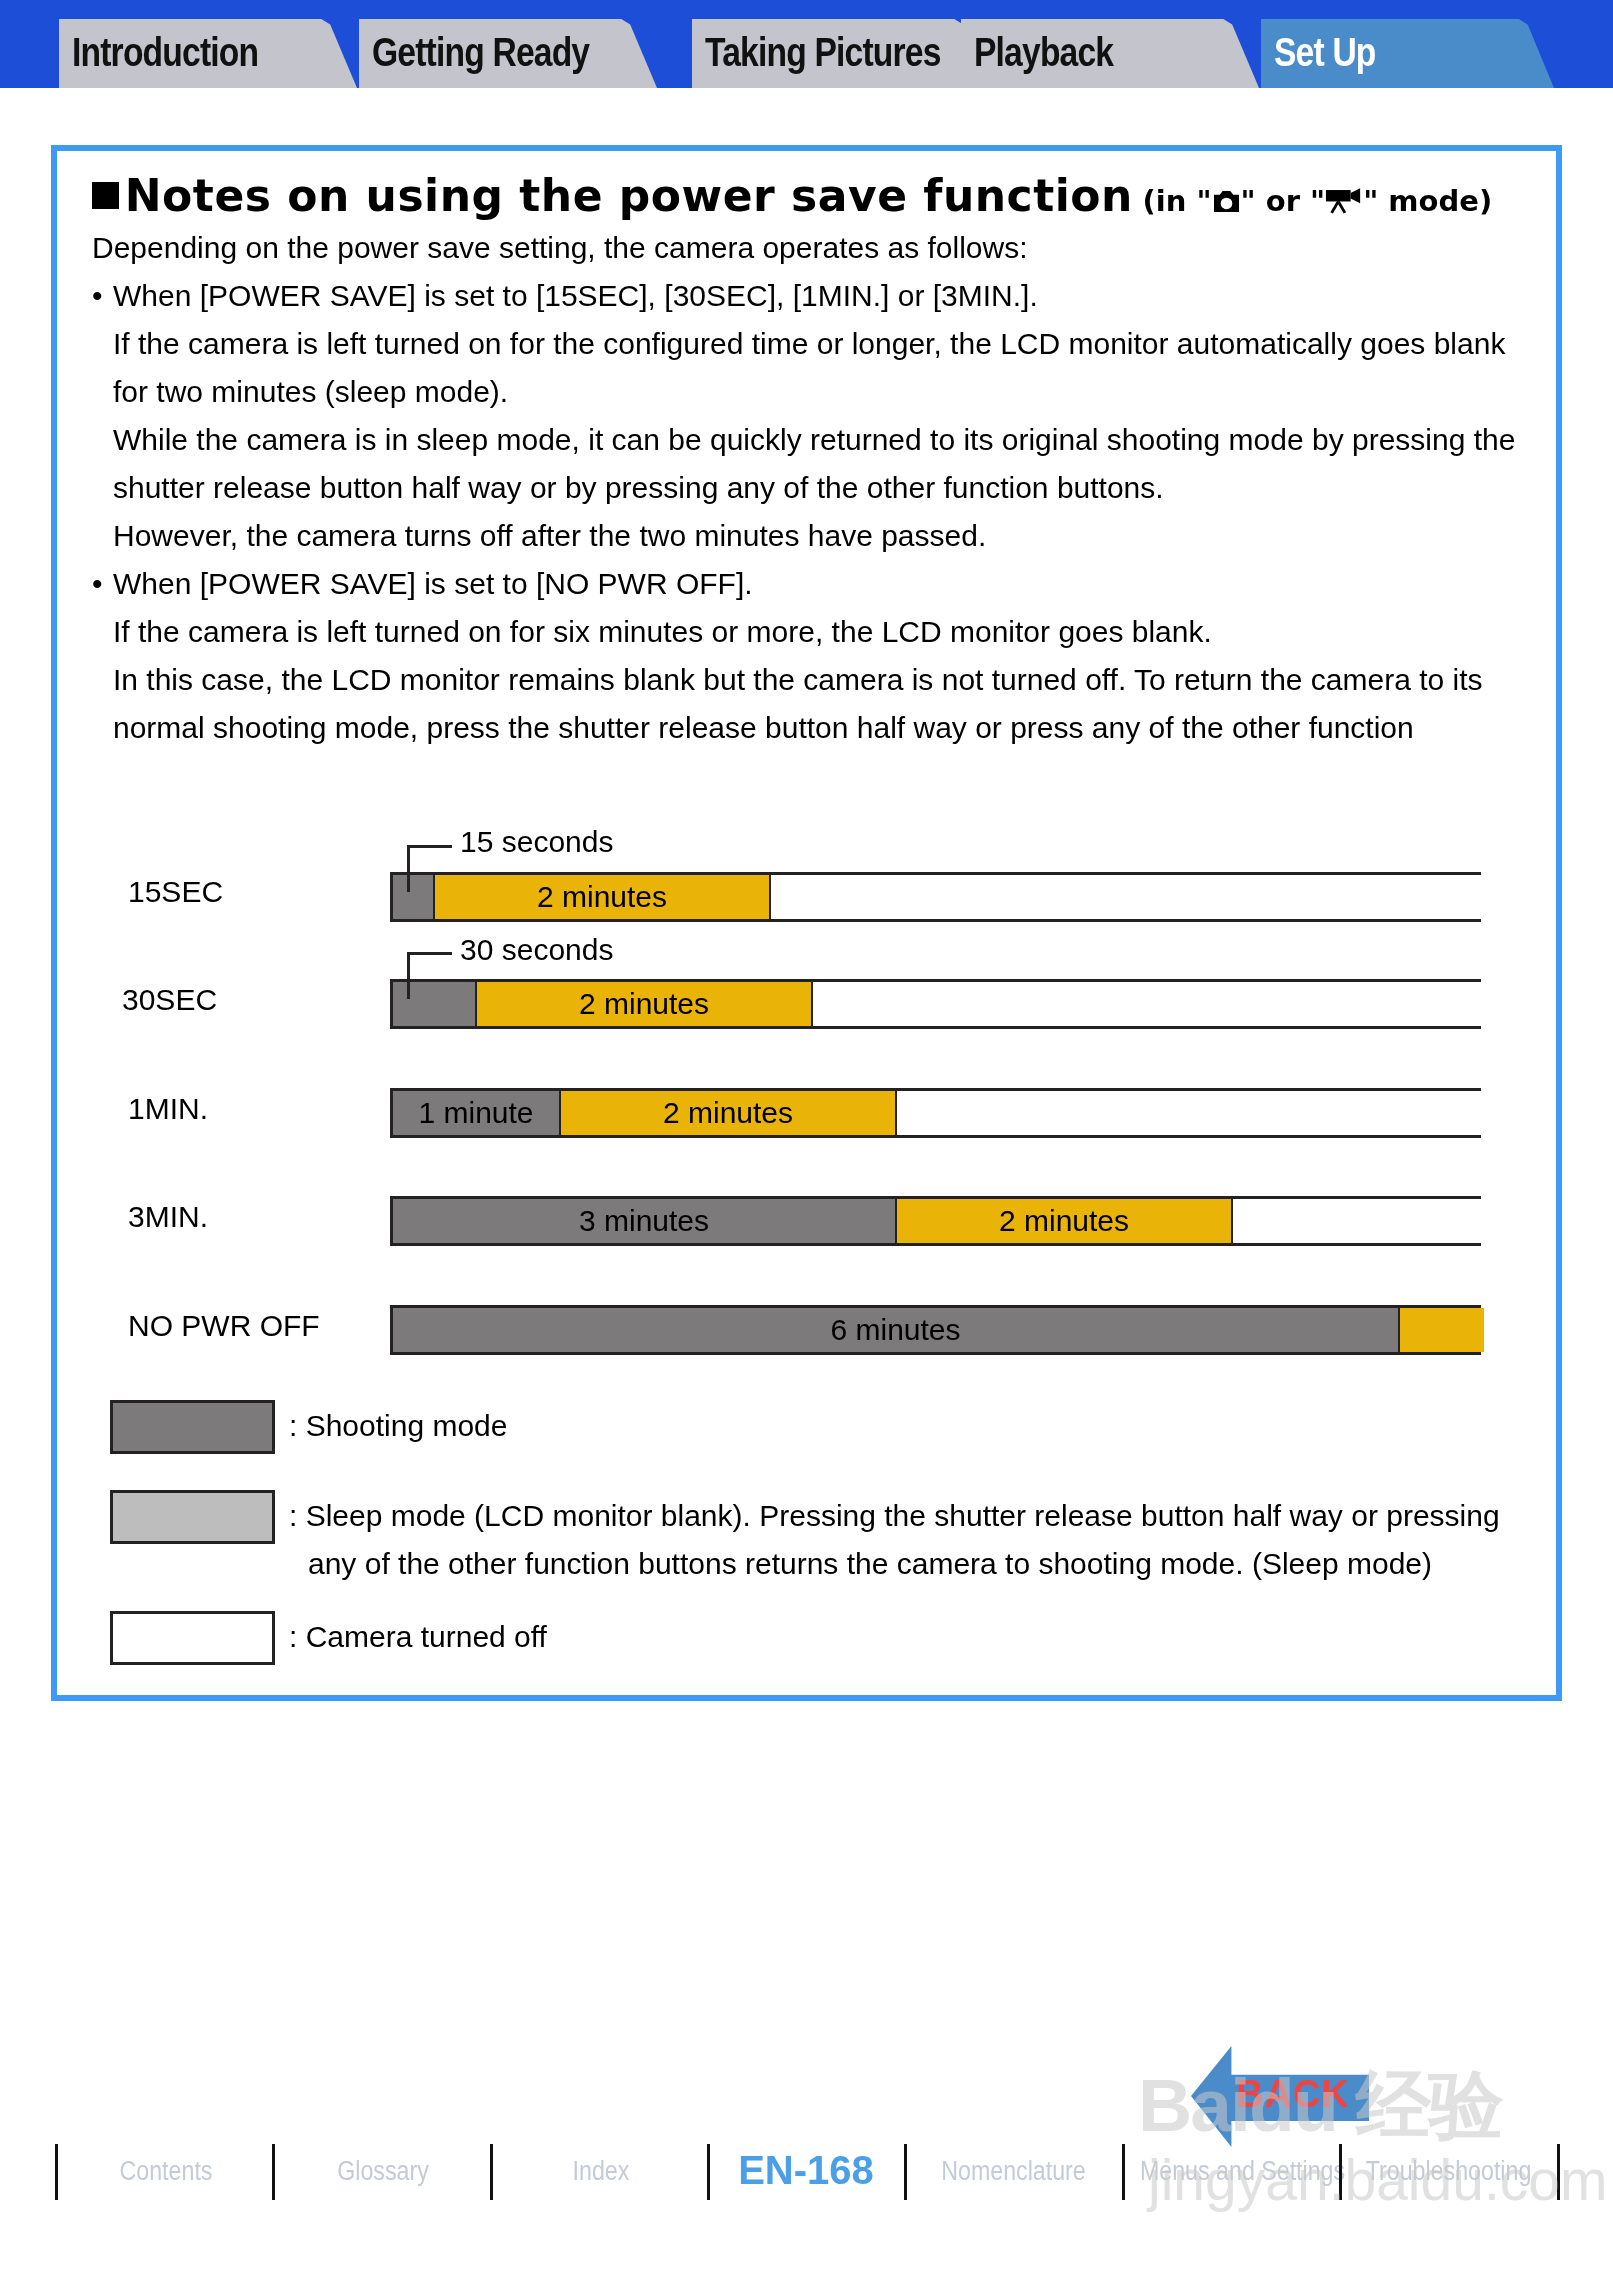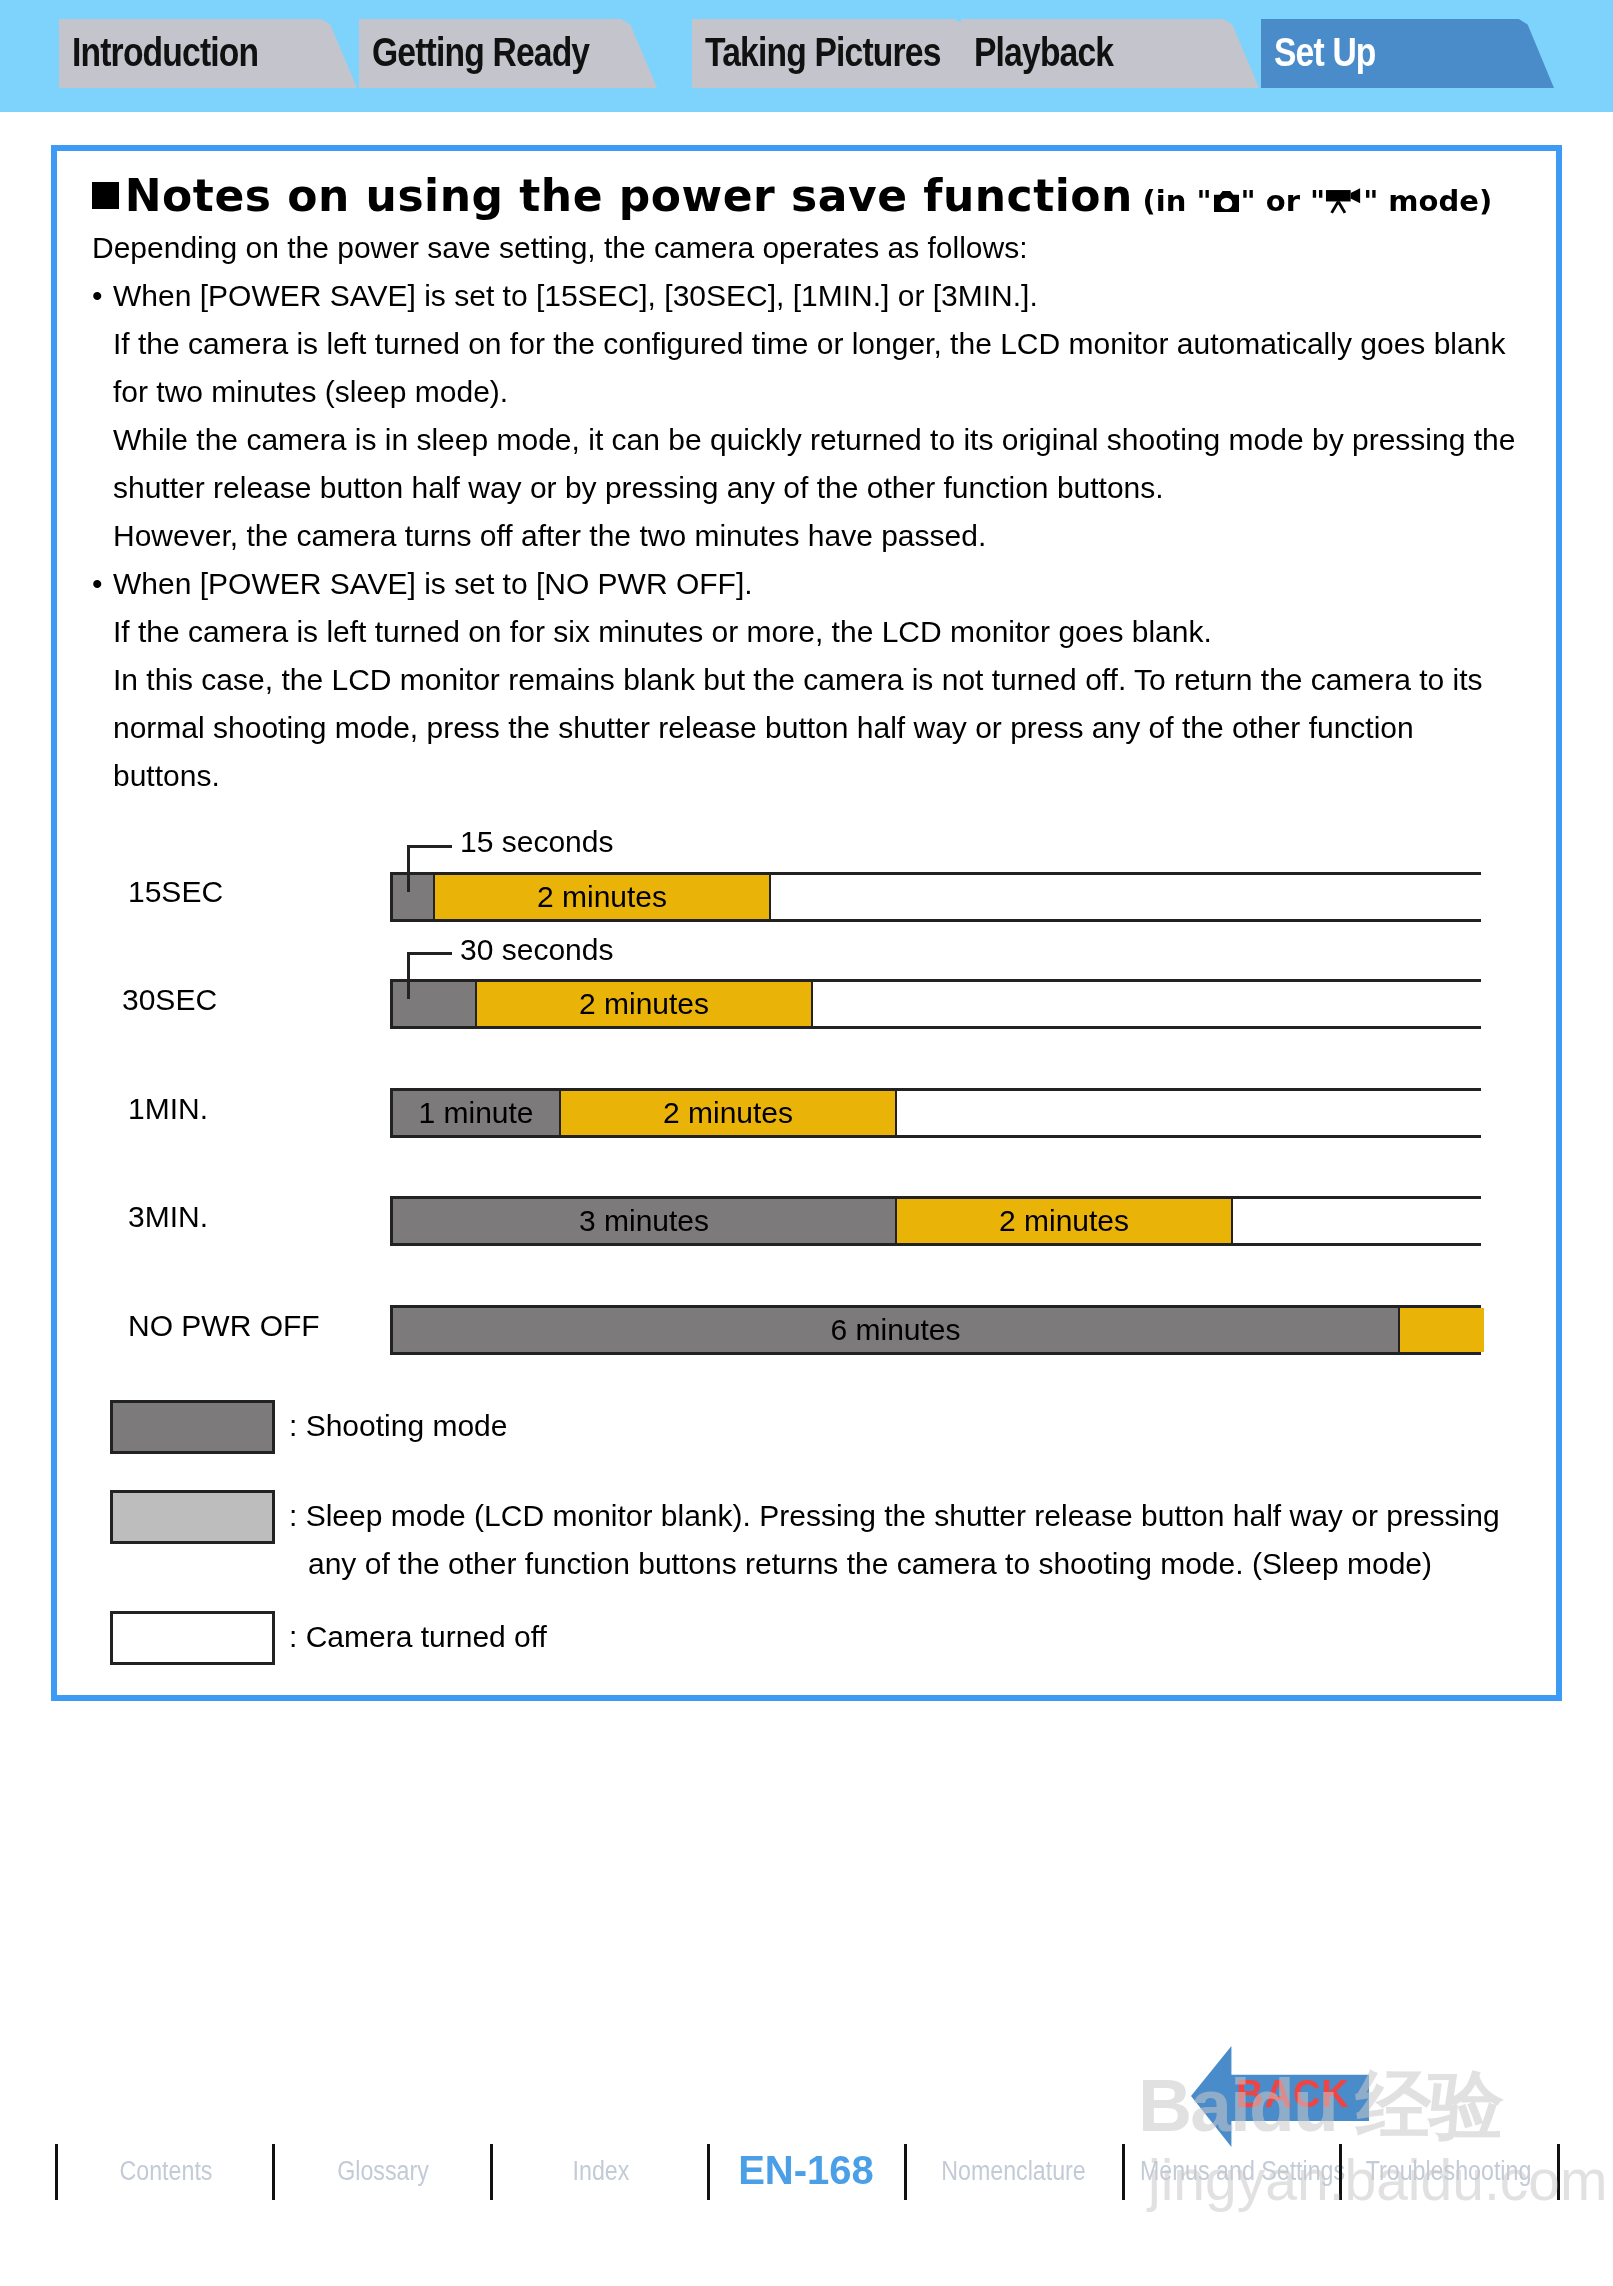--- a/index.html
+++ b/index.html
@@ -1,19 +1,19 @@
 <!DOCTYPE html>
 <html><head>
 <meta charset="utf-8">
 <style>
   html,body{margin:0;padding:0;}
   body{width:1614px;height:2286px;background:#ffffff;position:relative;overflow:hidden;
        font-family:"Liberation Sans","DejaVu Sans",sans-serif;color:#000;}
   
-  .topbar{position:absolute;left:0;top:0;width:1614px;height:112px;background:#7dd3fc;}
+  .topbar{position:absolute;left:0;top:0;width:1614px;height:88px;background:#1d4ed8;}
   .tab{position:absolute;top:19px;height:69px;background:#c4c5cc;
        clip-path:polygon(0 0,88% 0,91% 8%,100% 100%,0 100%);
        border-top-left-radius:0;cursor:pointer;}
   .tab span{position:absolute;left:13.4px;top:9.6px;font-family:"Liberation Sans",sans-serif;
        font-weight:bold;font-size:41px;letter-spacing:-1px;transform:scaleX(0.82);transform-origin:left center;
        color:#111;white-space:nowrap;}
   .tab.active{background:#4a8cca;}
   .tab.active span{color:#ffffff;}
   
   .box{position:absolute;left:51px;top:145px;width:1511px;height:1556px;
@@ -93,21 +93,20 @@
     <p class="bul">When [POWER SAVE] is set to [15SEC], [30SEC], [1MIN.] or [3MIN.].</p>
     <p class="ind">If the camera is left turned on for the configured time or longer, the LCD monitor automatically goes blank</p>
     <p class="ind">for two minutes (sleep mode).</p>
     <p class="ind">While the camera is in sleep mode, it can be quickly returned to its original shooting mode by pressing the</p>
     <p class="ind">shutter release button half way or by pressing any of the other function buttons.</p>
     <p class="ind">However, the camera turns off after the two minutes have passed.</p>
     <p class="bul">When [POWER SAVE] is set to [NO PWR OFF].</p>
     <p class="ind">If the camera is left turned on for six minutes or more, the LCD monitor goes blank.</p>
     <p class="ind">In this case, the LCD monitor remains blank but the camera is not turned off. To return the camera to its</p>
     <p class="ind">normal shooting mode, press the shutter release button half way or press any of the other function</p>
-    <p class="ind">buttons.</p>
   </div>
 
   <div class="diagram" id="diagram">
       <div class="rowlabel" style="left: 71px; top: 724px;">15SEC</div>
       <div class="bar" style="left: 333px; top: 721px; width: 1091px;">
         <div class="seg shoot" style="width: 42px; flex: 0 0 auto;"></div>
         <div class="seg sleep" style="width: 336px; flex: 0 0 auto;">
           <span>2 minutes</span>
         </div>
         <div class="seg off last" style="width: 714px; flex: 0 0 auto;"></div>

